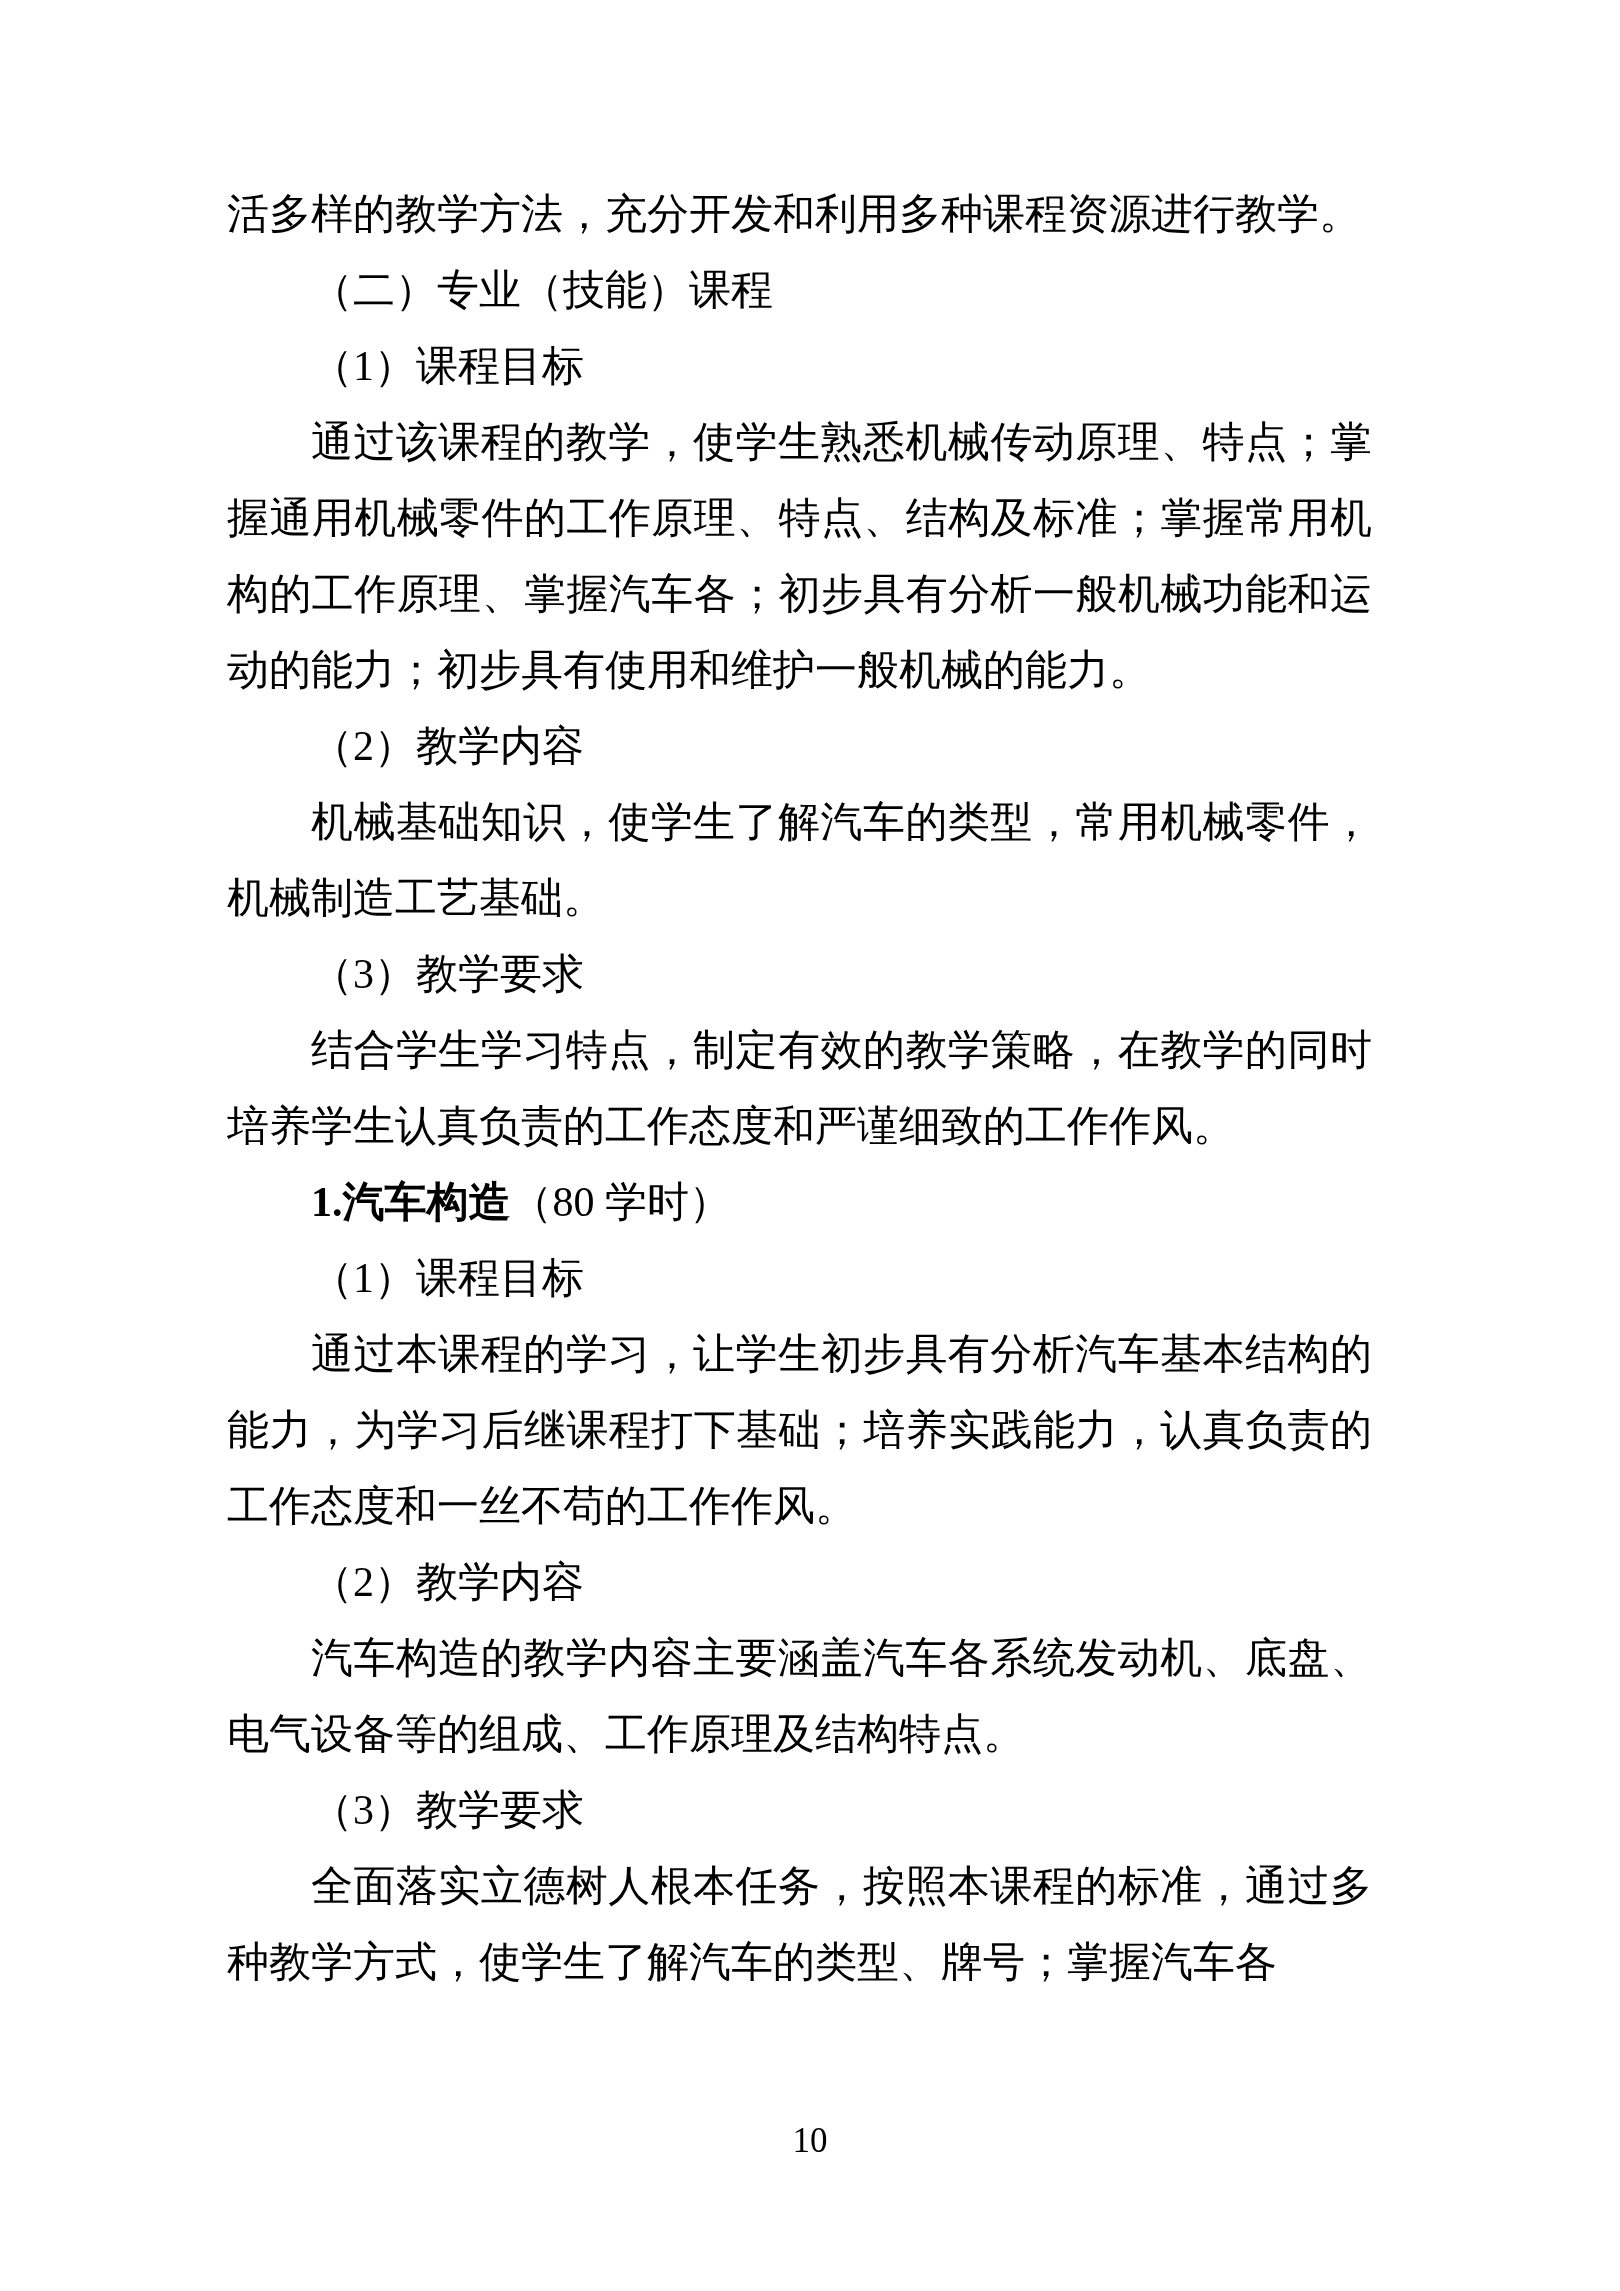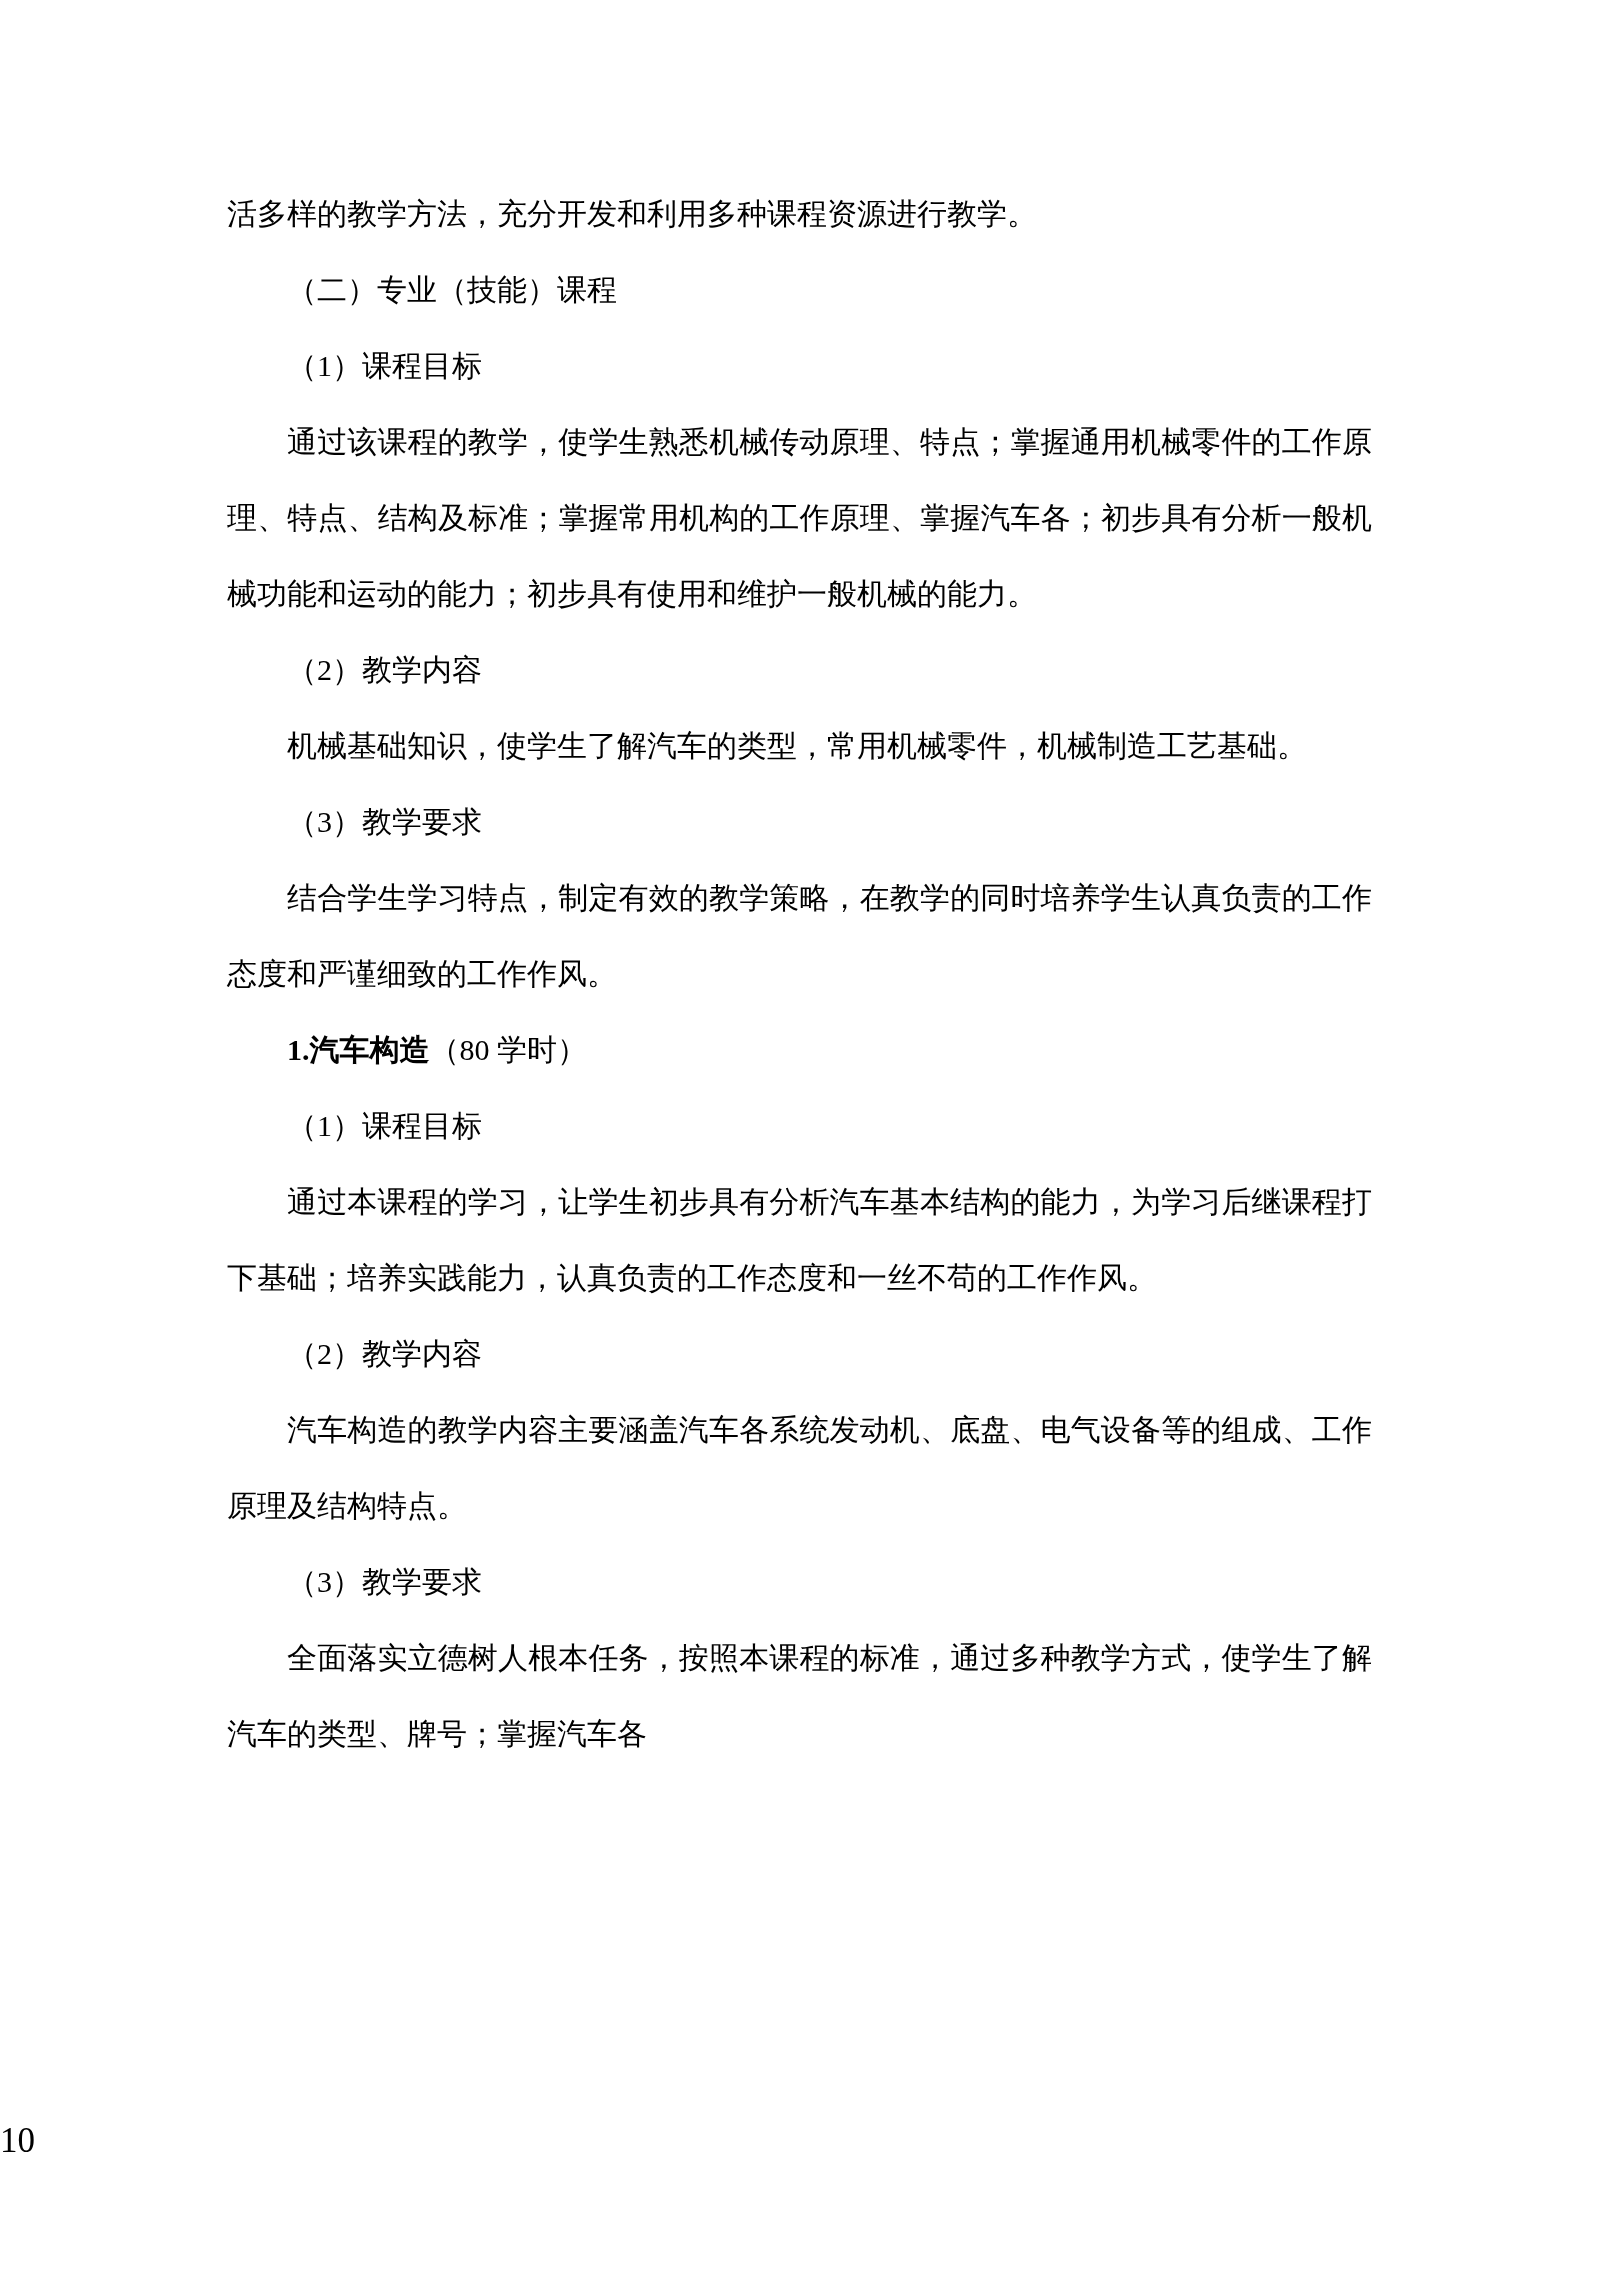--- a/index.html
+++ b/index.html
@@ -14,41 +14,42 @@
     background: #ffffff;
     overflow: hidden;
     font-family: "Liberation Serif", "DejaVu Serif", serif;
     color: #000000;
   }
   .content {
     position: absolute;
     left: 227px;
     top: 176px;
     width: 1145px;
-    font-size: 30px;
+    font-size: 42px;
     line-height: 76px;
     text-align: justify;
     text-justify: inter-character;
   }
   .para {
     margin: 0;
     padding: 0;
     text-indent: 2em;
   }
   .para.noindent {
     text-indent: 0;
   }
   .para.heading .bold {
     font-weight: bold;
   }
   .footer {
     position: absolute;
     top: 2120px;
     left: 0;
     width: 100%;
+    text-align: center;
     font-size: 35px;
     line-height: 41px;
   }
 </style>
 </head>
 <body>
 
 <div class="page">
   <div class="content">
 

